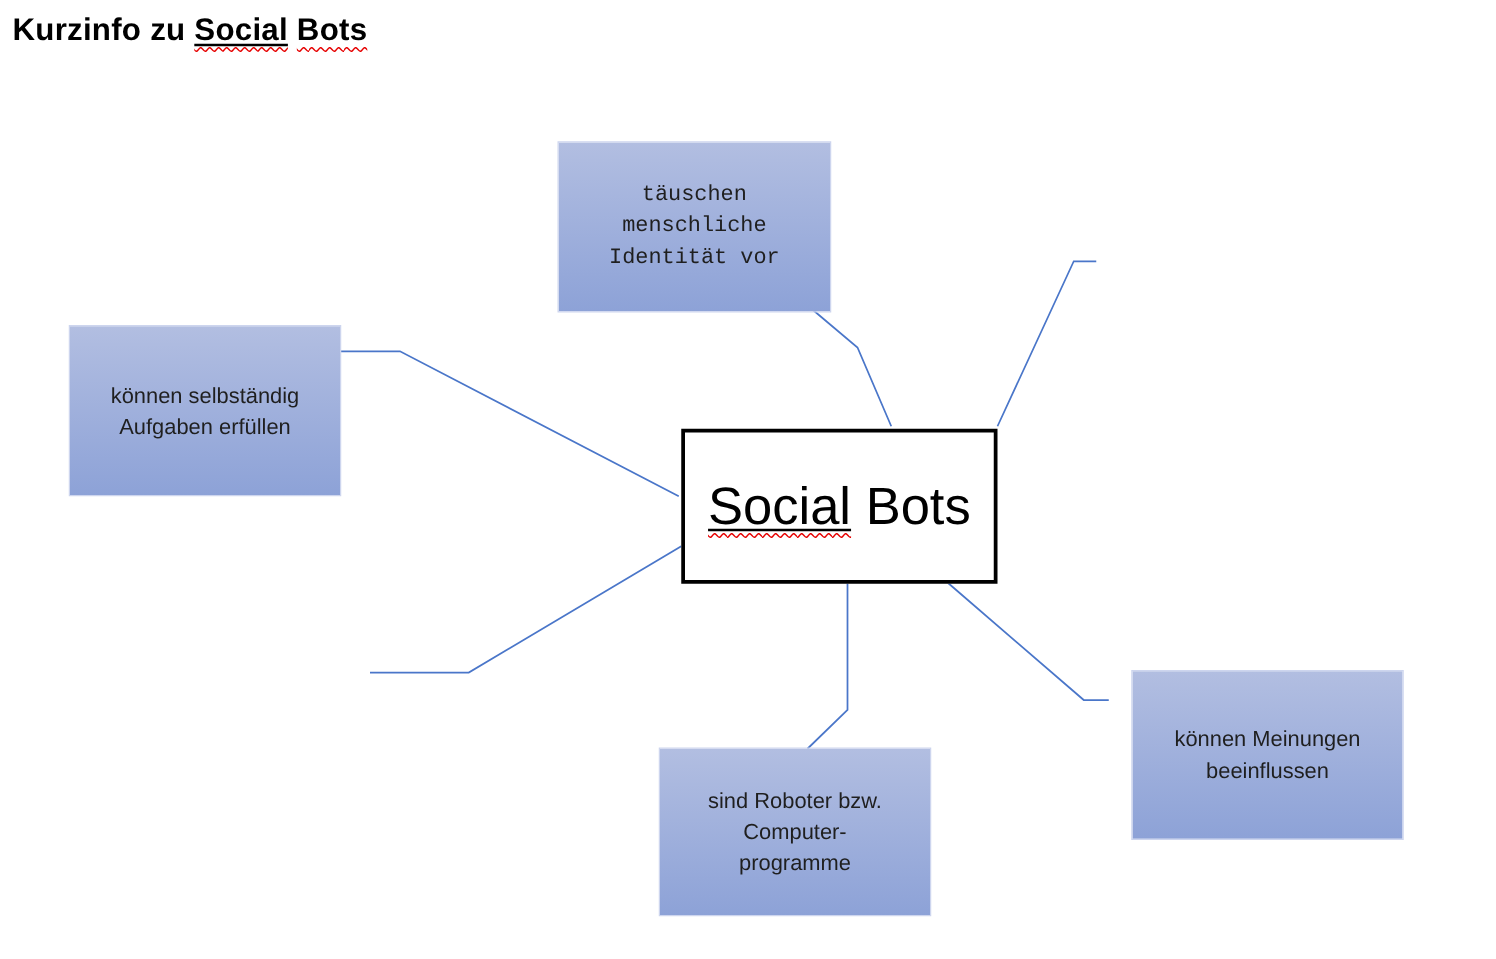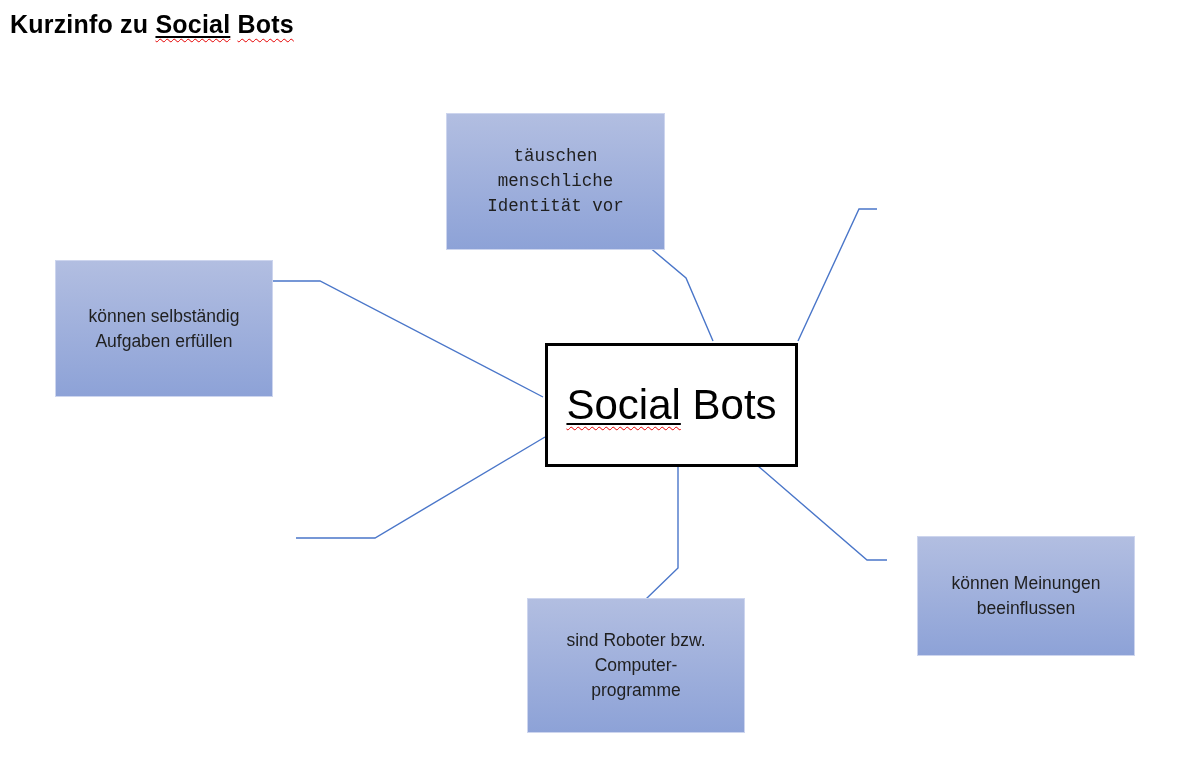--- a/index.html
+++ b/index.html
@@ -38,21 +38,21 @@
     display:flex;align-items:center;justify-content:center;
     text-align:center;
     font-size:17.5px;line-height:25px;
     white-space:pre-line;
   }
   .n-top          {left:446px;top:113px;width:219px;height:137px;font-family:Liberation Mono, monospace;}
   .n-right-top    {left:897px;top:183px;width:216px;height:140px;}
   .n-left         {left:55px; top:228px;width:218px;height:137px;margin-top:32px;}
   .n-bottom-left  {left:79px; top:490px;width:218px;height:135px;}
   .n-bottom-center{left:527px;top:598px;width:218px;height:135px;}
-  .n-bottom-right {left:905px;top:536px;width:218px;height:120px;margin-left:12px;}
+  .n-bottom-right {left:905px;top:536px;width:218px;height:136px;}
 
   .center-box{
     position:absolute;z-index:3;
     left:545px;top:343px;width:253px;height:124px;
     background:#ffffff;border:3px solid #000;
     display:flex;align-items:center;justify-content:center;
     font-size:42px;color:#000;
   }
   .center-box .u-solid{text-decoration-thickness:2px;text-underline-offset:4px;}
   .center-box .u-wavy{text-underline-offset:7px;}

